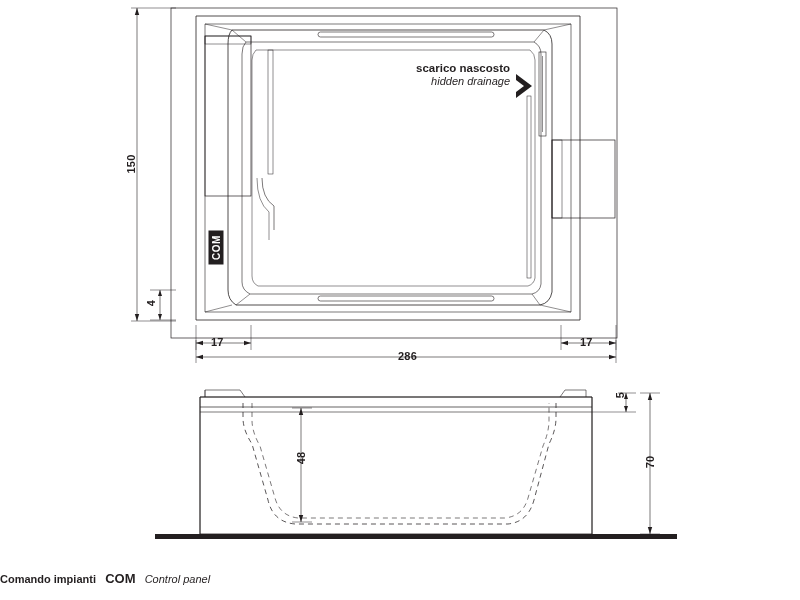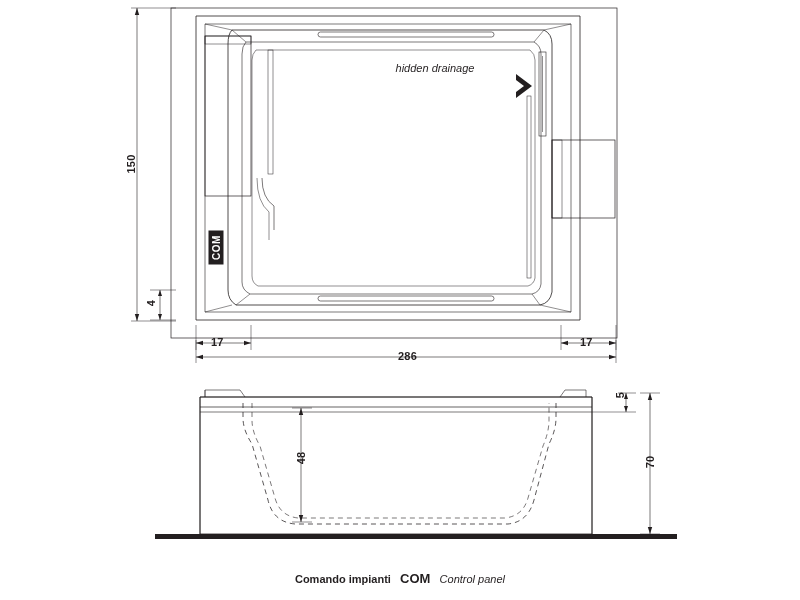--- a/index.html
+++ b/index.html
@@ -47,41 +47,40 @@
     font-size: 11.5px;
     font-weight: 700;
     color: #231f20;
     display: block;
   }
   .callout .en {
     font-size: 11px;
     font-style: italic;
     color: #231f20;
     display: block;
-    text-align: center;
   }
   .com-tag {
     position: absolute;
     background: #231f20;
     color: #ffffff;
     font-size: 10px;
     font-weight: 700;
     letter-spacing: 0.5px;
     width: 34px;
     height: 15px;
     line-height: 15px;
     text-align: center;
     transform: rotate(-90deg);
   }
   .footer {
     position: absolute;
     left: 0;
     bottom: 14px;
     width: 800px;
-    text-align: center;
+    text-align: left;
     font-size: 11px;
   }
   .footer .f1 { font-weight: 700; }
   .footer .f2 { font-weight: 700; font-size: 13px; }
   .footer .f3 { font-style: italic; }
 </style>
 </head>
 <body>
 
 <div id="stage">
@@ -205,20 +204,21 @@
 
   <div class="dim-label" style="left:398px; top:350px;">286</div>
 
   <div class="dim-label vert" style="left:287px; top:452px; width:28px; text-align:center;">48</div>
 
   <div class="dim-label vert" style="left:609px; top:389px; width:22px; text-align:center;">5</div>
 
   <div class="dim-label vert" style="left:636px; top:456px; width:28px; text-align:center;">70</div>
 
   <div class="callout" style="left:360px; top:62px; width:150px;">
+    <span class="it">scarico nascosto</span>
     <span class="en">hidden drainage</span>
   </div>
 
   <div class="com-tag" style="left:199px; top:240px;">COM</div>
 
   <div class="footer">
     <span class="f1">Comando impianti</span>
     &nbsp;
     <span class="f2">COM</span>
     &nbsp;

